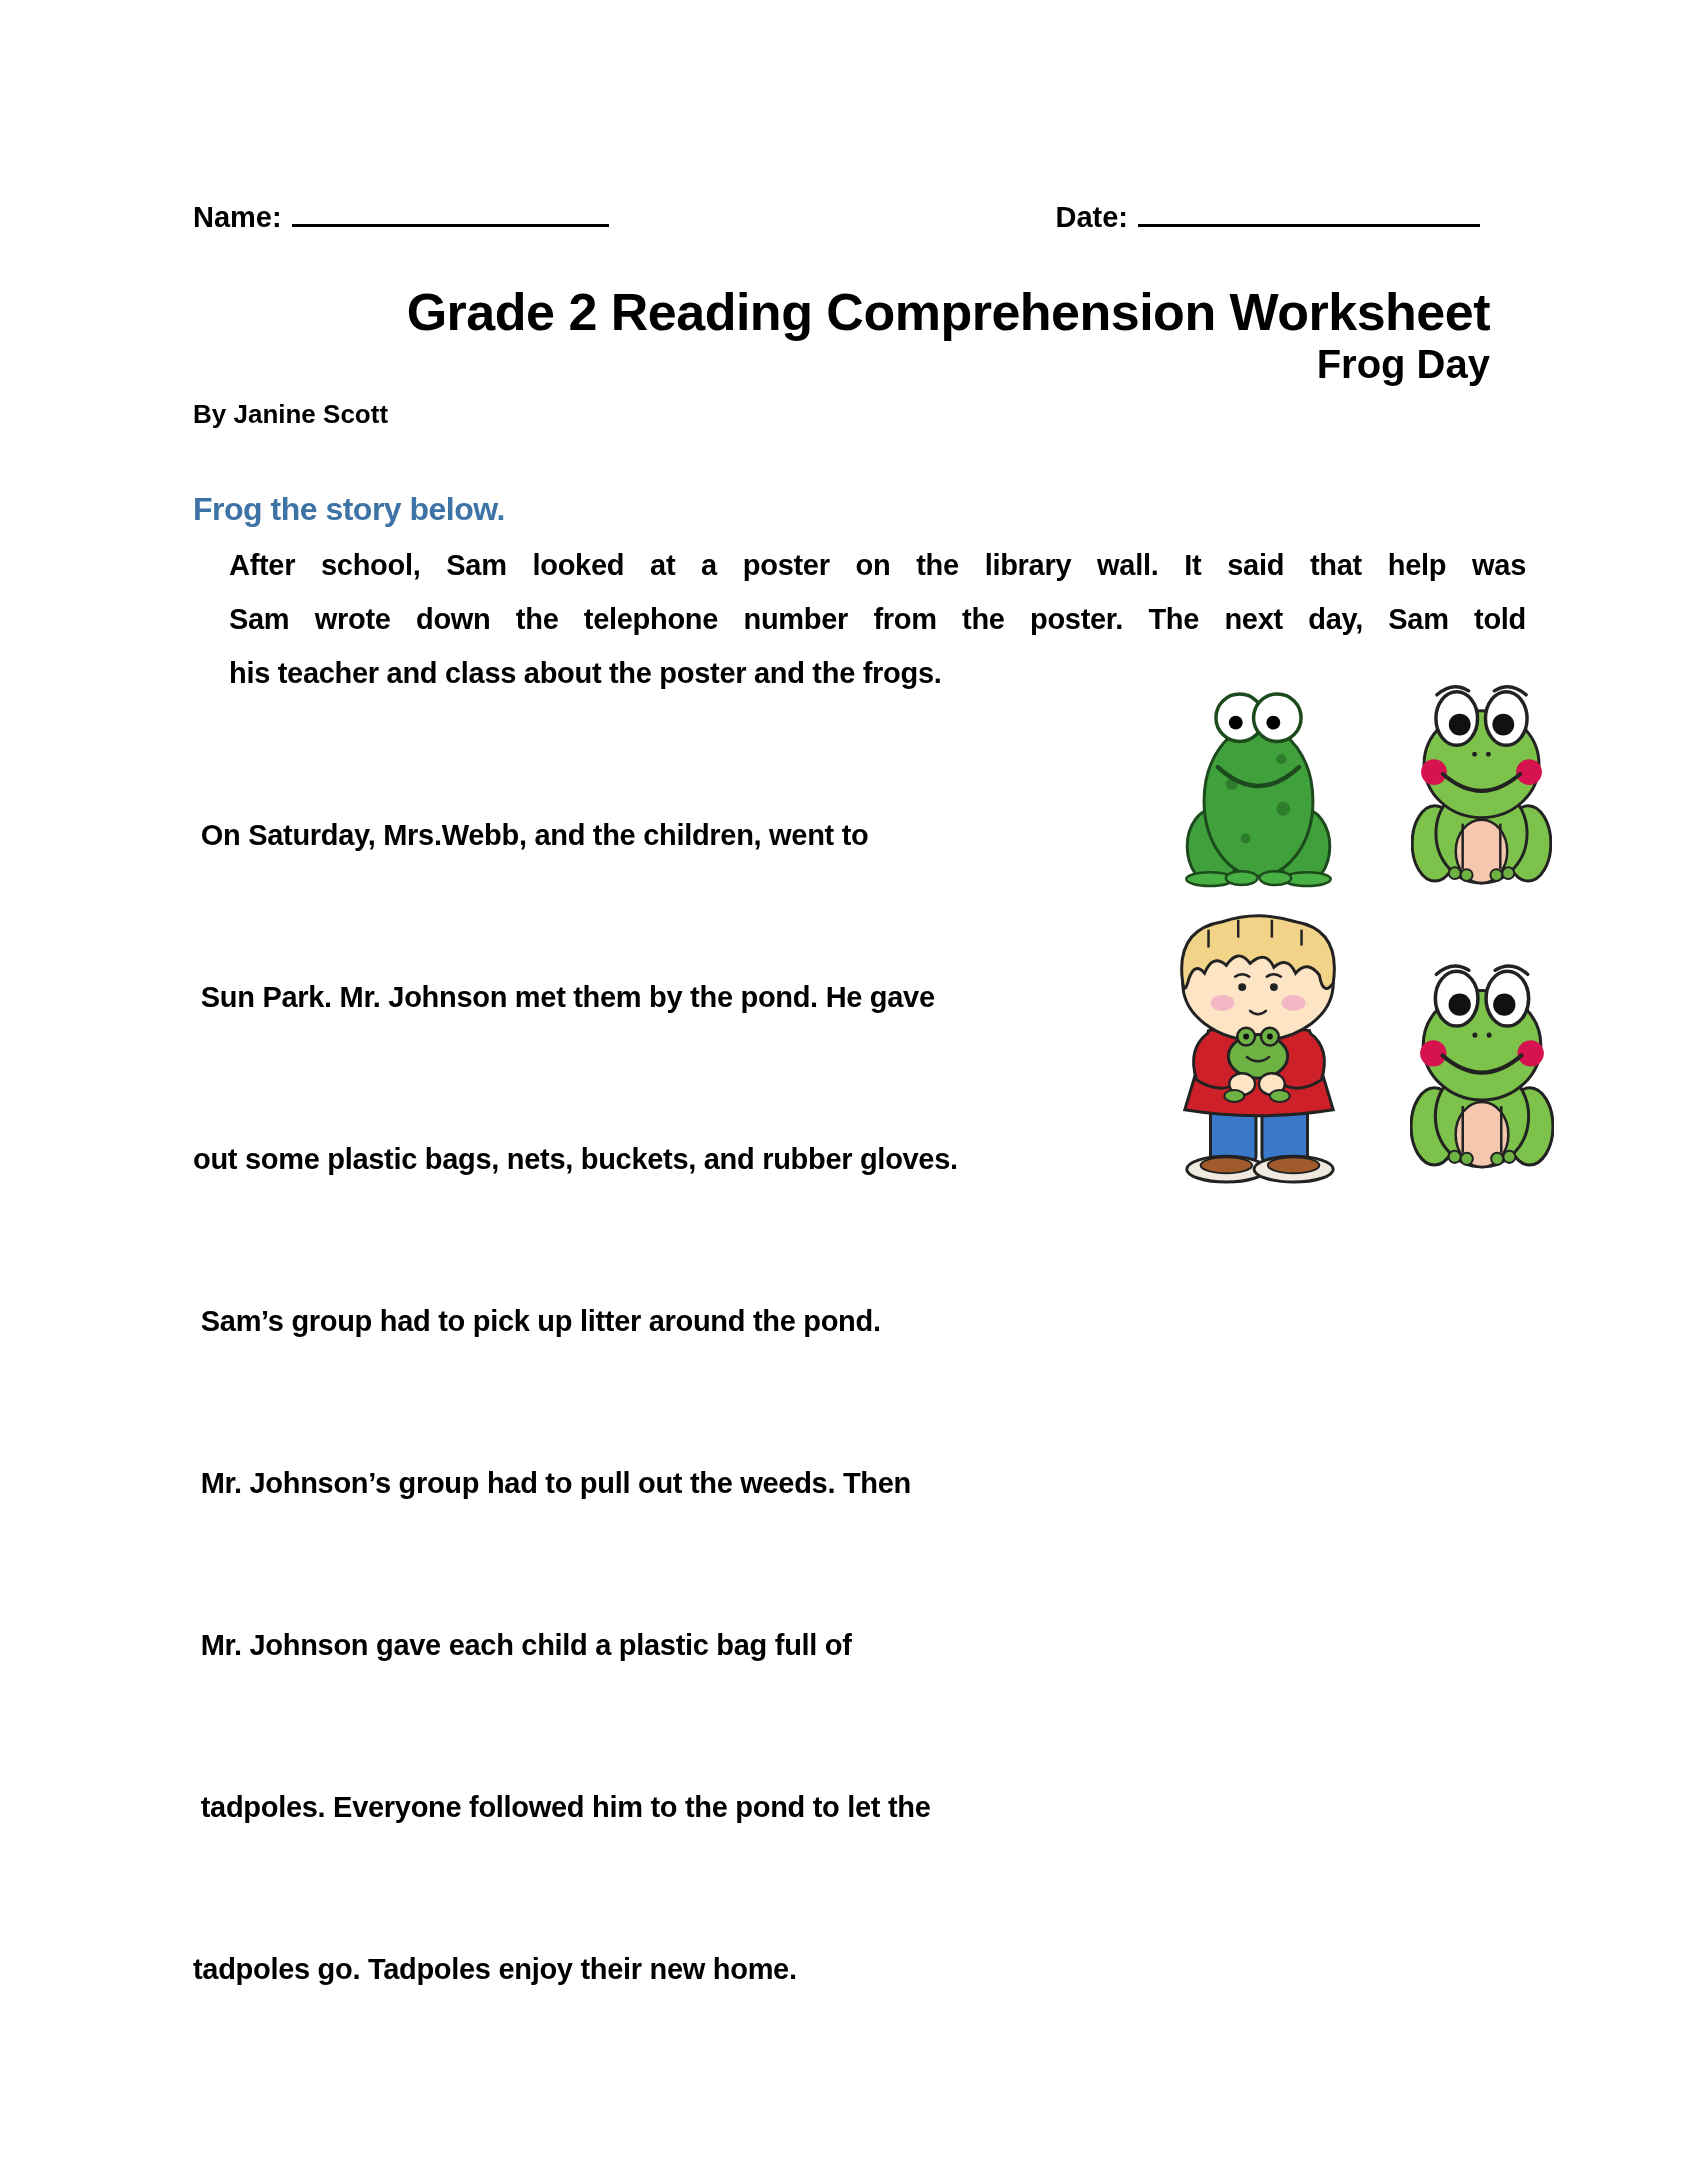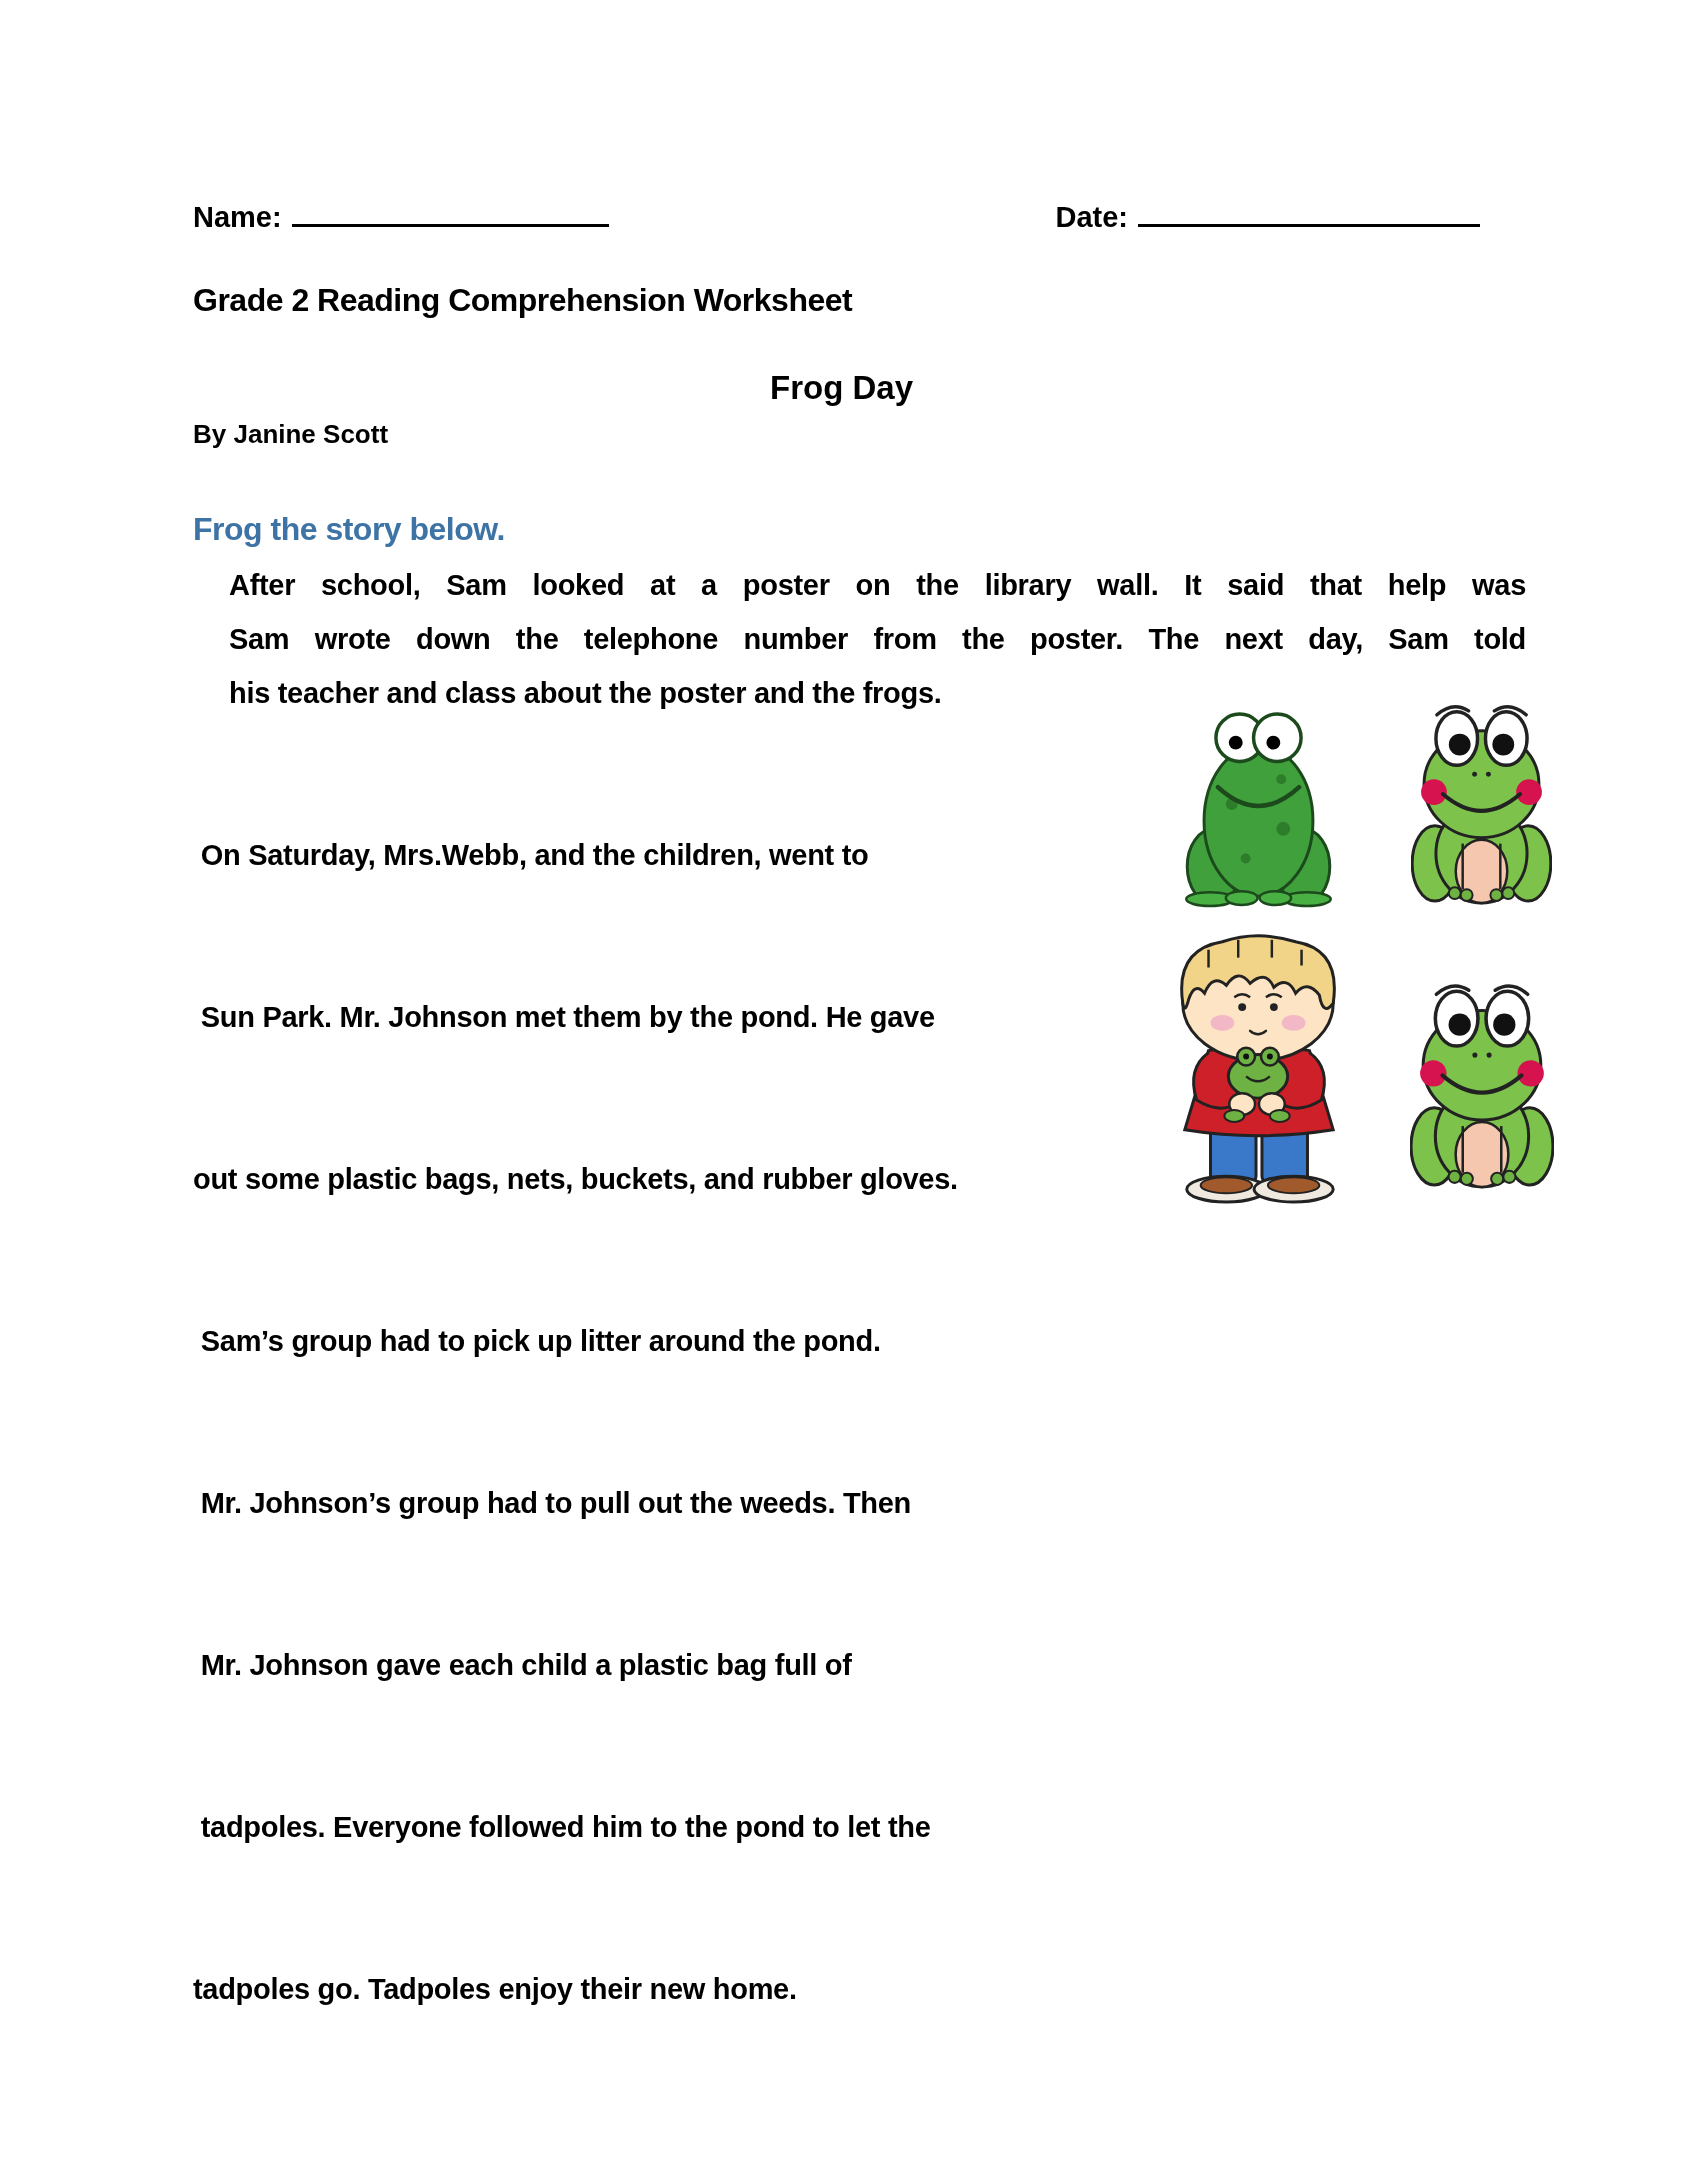--- a/index.html
+++ b/index.html
@@ -24,22 +24,22 @@
     display:flex;justify-content:space-between;align-items:flex-end;
     width:1287px;font-size:29px;font-weight:700;
   }
   .blank{
     display:inline-block;border-bottom:3px solid #000;
     height:26px;margin-left:10px;
   }
   .blank.name{width:317px;}
   .blank.date{width:342px;}
   
-  .title{margin-top:48px;text-align:left;font-size:32px;font-weight:700;letter-spacing:-0.5px;width:1297px;}
-  .story-title{margin-top:50px;text-align:center;font-size:33px;font-weight:700;width:1297px;}
+  .title{margin-top:48px;text-align:right;font-size:52px;font-weight:700;letter-spacing:-0.5px;width:1297px;}
+  .story-title{text-align:right;font-size:40px;font-weight:700;width:1297px;}
   .author{margin-top:12px;text-align:left;font-size:26px;font-weight:600;width:1297px;}
   
   .section-heading{font-size:32px;font-weight:700;color:var(--heading-blue);letter-spacing:-0.5px;}
   .read-heading{margin-top:61px;}
   
   .story-full{margin-top:10px;width:1297px;font-size:29px;font-weight:700;line-height:54px;letter-spacing:-0.3px;margin-left:36px;}
   .jline{text-align:justify;text-align-last:justify;}
   .wrap-row{display:flex;align-items:flex-start;}
   .wrap-text{width:916px;font-size:29px;font-weight:700;line-height:54px;letter-spacing:-0.3px;white-space:pre-wrap;}
   .clipart-grid{

